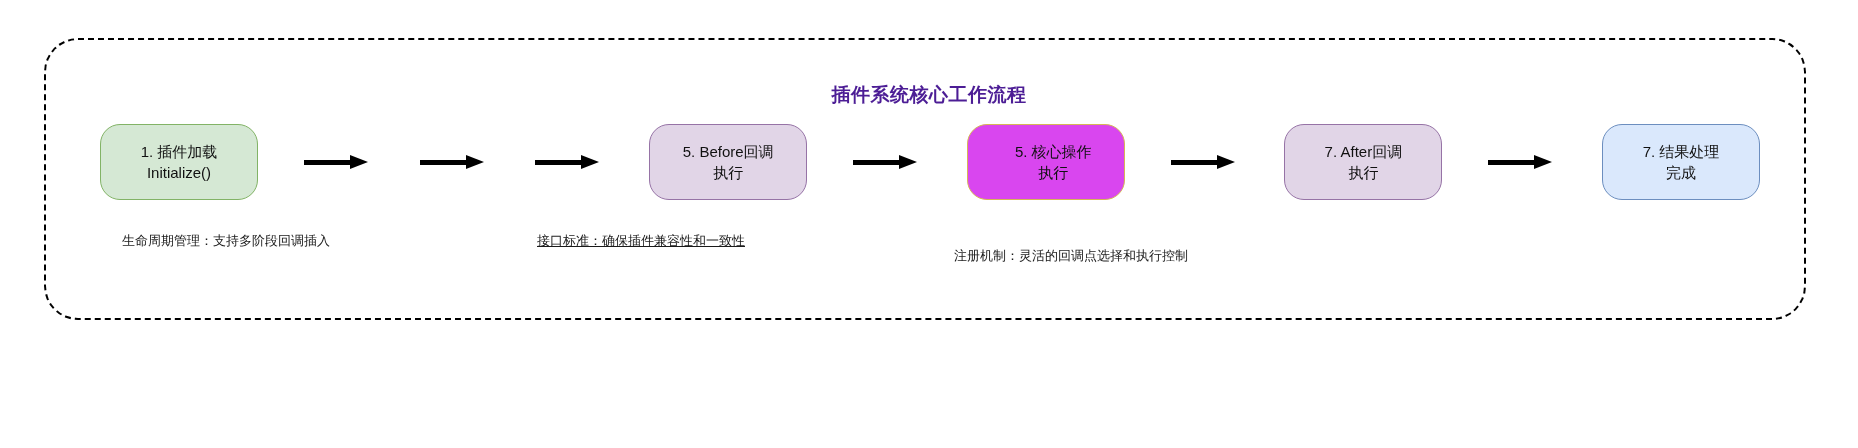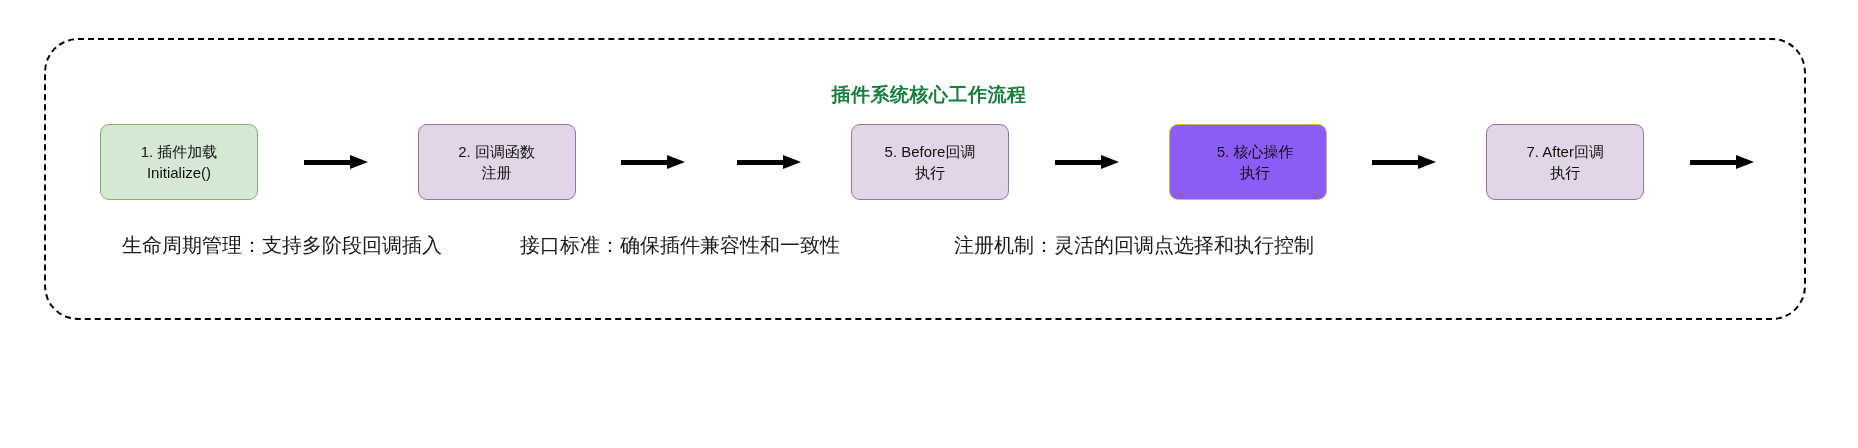--- a/index.html
+++ b/index.html
@@ -31,54 +31,54 @@
     box-sizing: border-box;
   }
   .diagram-title {
     position: absolute;
     left: 0;
     right: 0;
     top: 82px;
     text-align: center;
     font-size: 19px;
     font-weight: bold;
-    color: #15803d;
+    color: #4c1d95;
     letter-spacing: 0.5px;
   }
   
   .flow-row {
     position: absolute;
     left: 100px;
     top: 124px;
     width: 1660px;
     height: 76px;
     display: flex;
     align-items: center;
     justify-content: space-between;
   }
   .node {
     width: 158px;
     height: 76px;
-    border-radius: 9px;
+    border-radius: 20px;
     border: 1.6px solid;
     box-sizing: border-box;
     display: flex;
     flex-direction: column;
     align-items: center;
     justify-content: center;
     line-height: 1.42;
     font-size: 15px;
     color: #111111;
     text-align: center;
     flex: 0 0 auto;
   }
   .node .l2 { display: block; }
   .node.green  { background: #d5e8d4; border-color: #82b366; }
   .node.purple { background: #e1d5e7; border-color: #9673a6; }
-  .node.yellow { background: #8b5cf6; border-color: #d6b656; padding-left: 15px; }
+  .node.yellow { background: #d946ef; border-color: #d6b656; padding-left: 15px; }
   .node.blue   { background: #dae8fc; border-color: #6c8ebf; }
 
   
   .arrow {
     flex: 0 0 auto;
     width: 72px;
     height: 14px;
     position: relative;
   }
   .arrow .shaft {
@@ -103,27 +103,27 @@
   
   .captions {
     position: absolute;
     top: 232px;
     left: 0;
     width: 1858px;
     height: 22px;
   }
   .caption {
     position: absolute;
-    font-size: 20px;
+    font-size: 13px;
     color: #1a1a1a;
     white-space: nowrap;
   }
   .caption.c0 { left: 122px; }
-  .caption.c1 { left: 520px; }
-  .caption.c2 { left: 954px; }
+  .caption.c1 { left: 537px; text-decoration: underline; }
+  .caption.c2 { left: 954px; margin-top: 15px; }
 </style>
 </head>
 <body>
 
 <div id="canvas">
 
   <div class="outer-frame"></div>
 
   <div class="diagram-title">插件系统核心工作流程</div>
 
@@ -132,24 +132,20 @@
     <div class="node green">
       <span class="l1">1. 插件加载</span>
       <span class="l2">Initialize()</span>
     </div>
 
     <div class="arrow">
       <span class="shaft"></span>
       <span class="head"></span>
     </div>
 
-    <div class="node purple">
-      <span class="l1">2. 回调函数</span>
-      <span class="l2">注册</span>
-    </div>
 
     <div class="arrow">
       <span class="shaft"></span>
       <span class="head"></span>
     </div>
 
 
     <div class="arrow">
       <span class="shaft"></span>
       <span class="head"></span>
@@ -178,20 +174,24 @@
     <div class="node purple">
       <span class="l1">7. After回调</span>
       <span class="l2">执行</span>
     </div>
 
     <div class="arrow">
       <span class="shaft"></span>
       <span class="head"></span>
     </div>
 
+    <div class="node blue">
+      <span class="l1">7. 结果处理</span>
+      <span class="l2">完成</span>
+    </div>
 
   </div>
 
   <div class="captions">
     <div class="caption c0">生命周期管理：支持多阶段回调插入</div>
     <div class="caption c1">接口标准：确保插件兼容性和一致性</div>
     <div class="caption c2">注册机制：灵活的回调点选择和执行控制</div>
   </div>
 
 </div>

